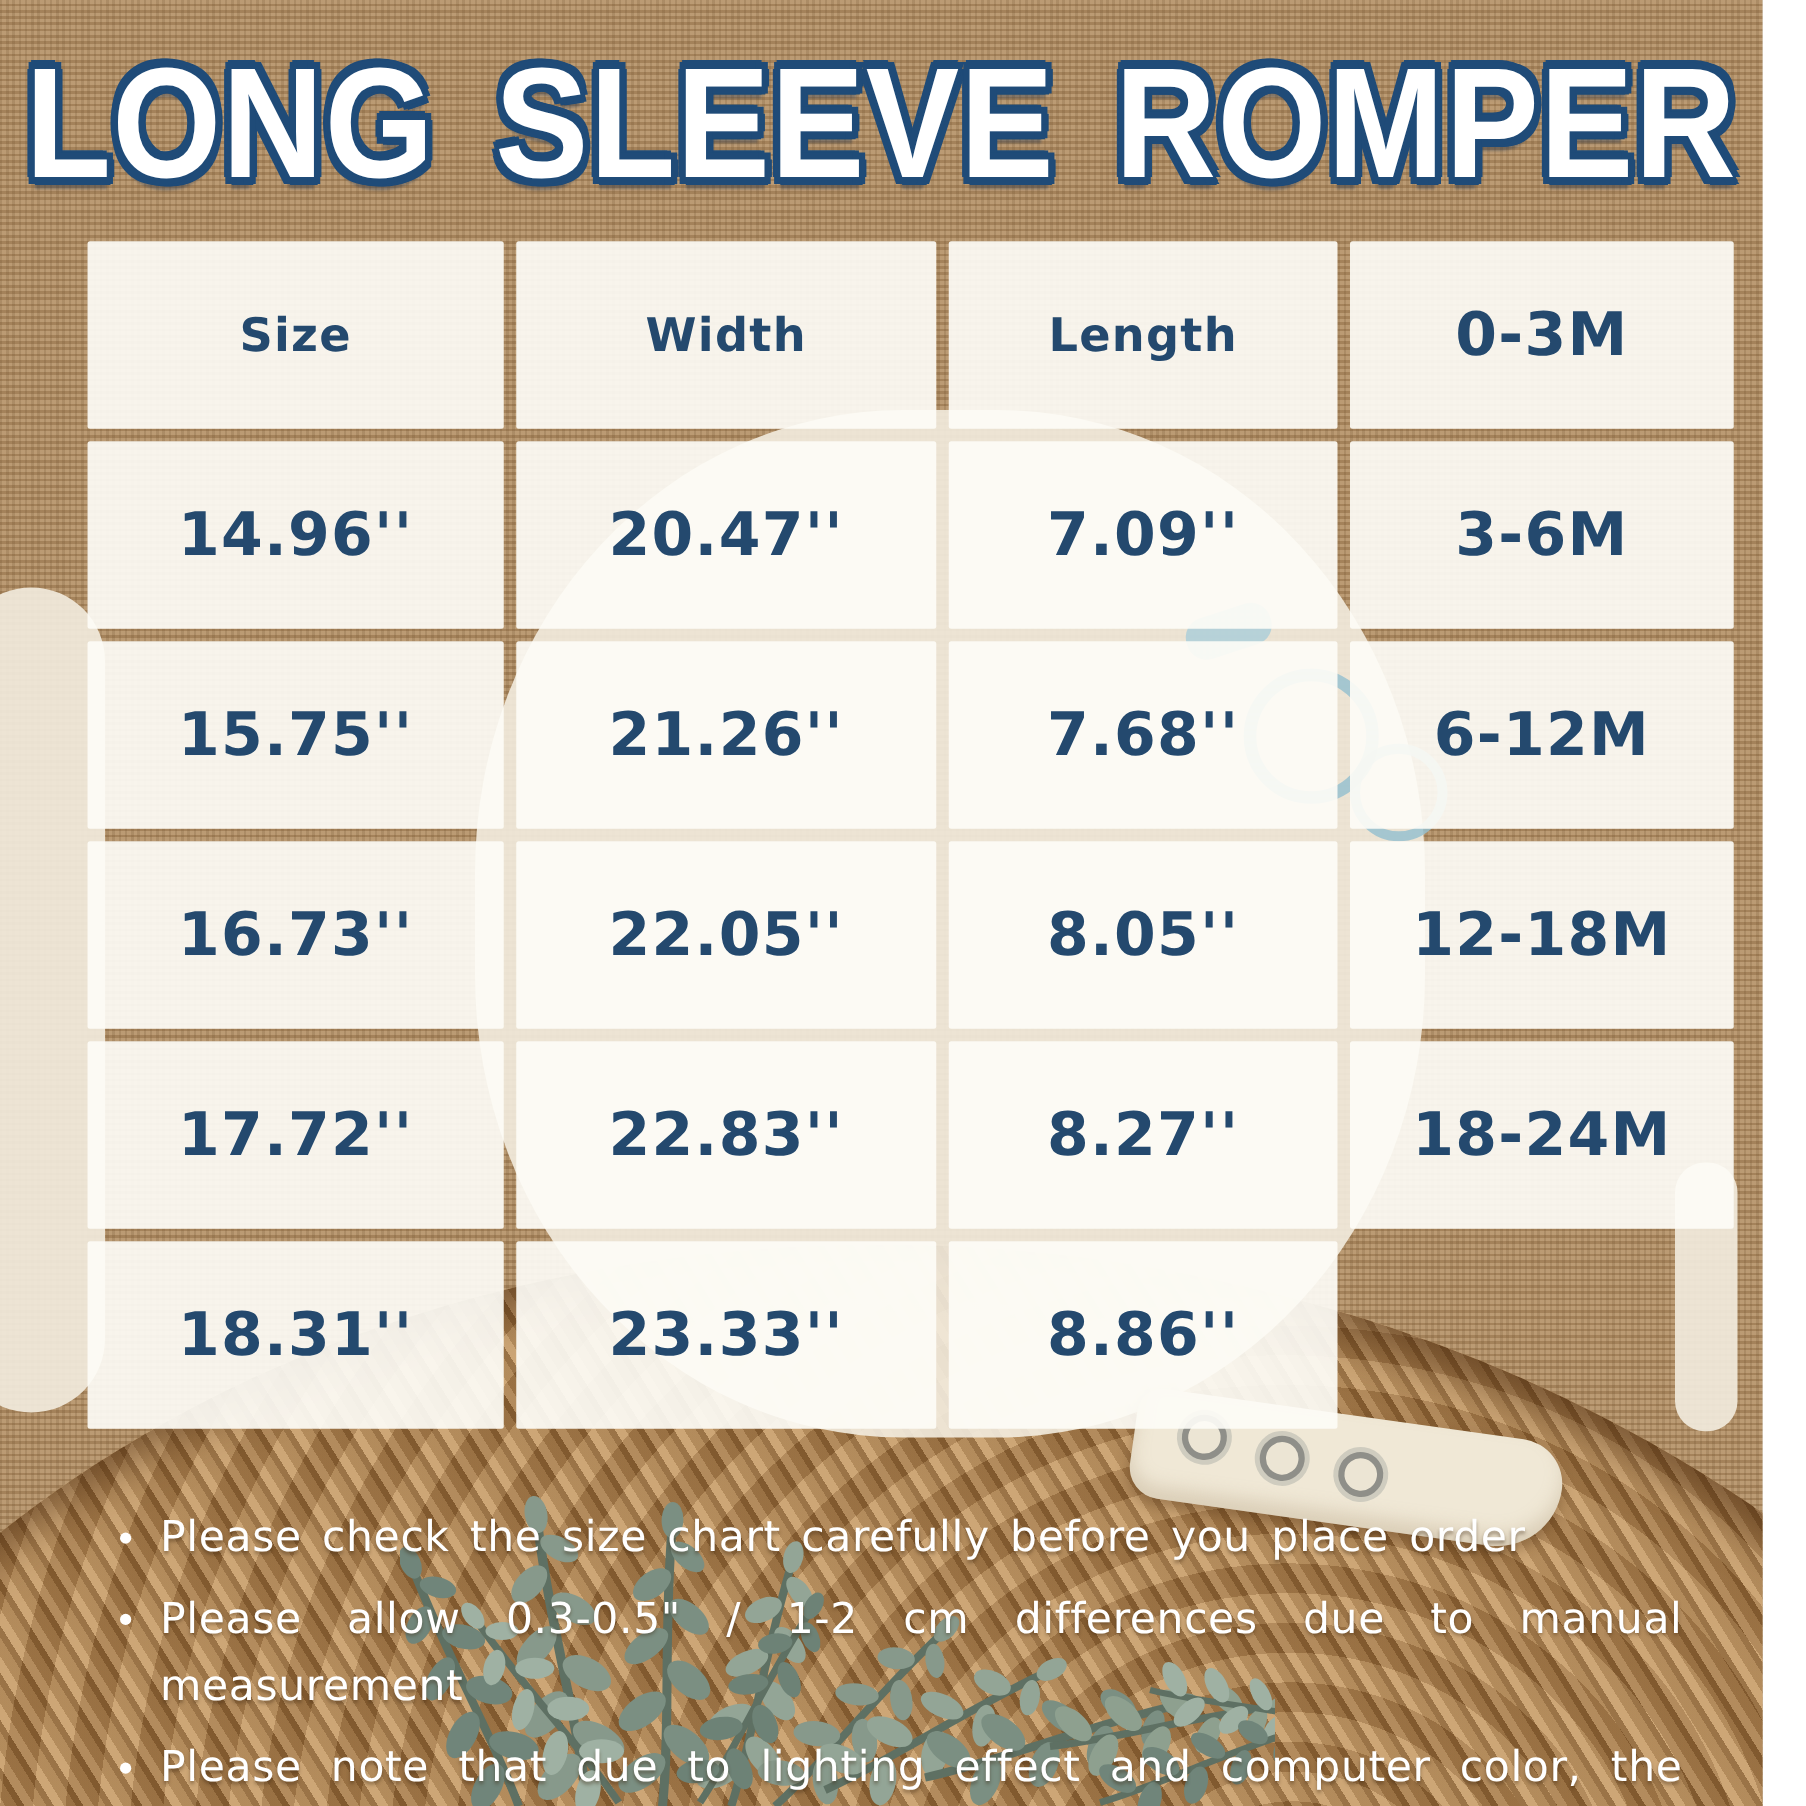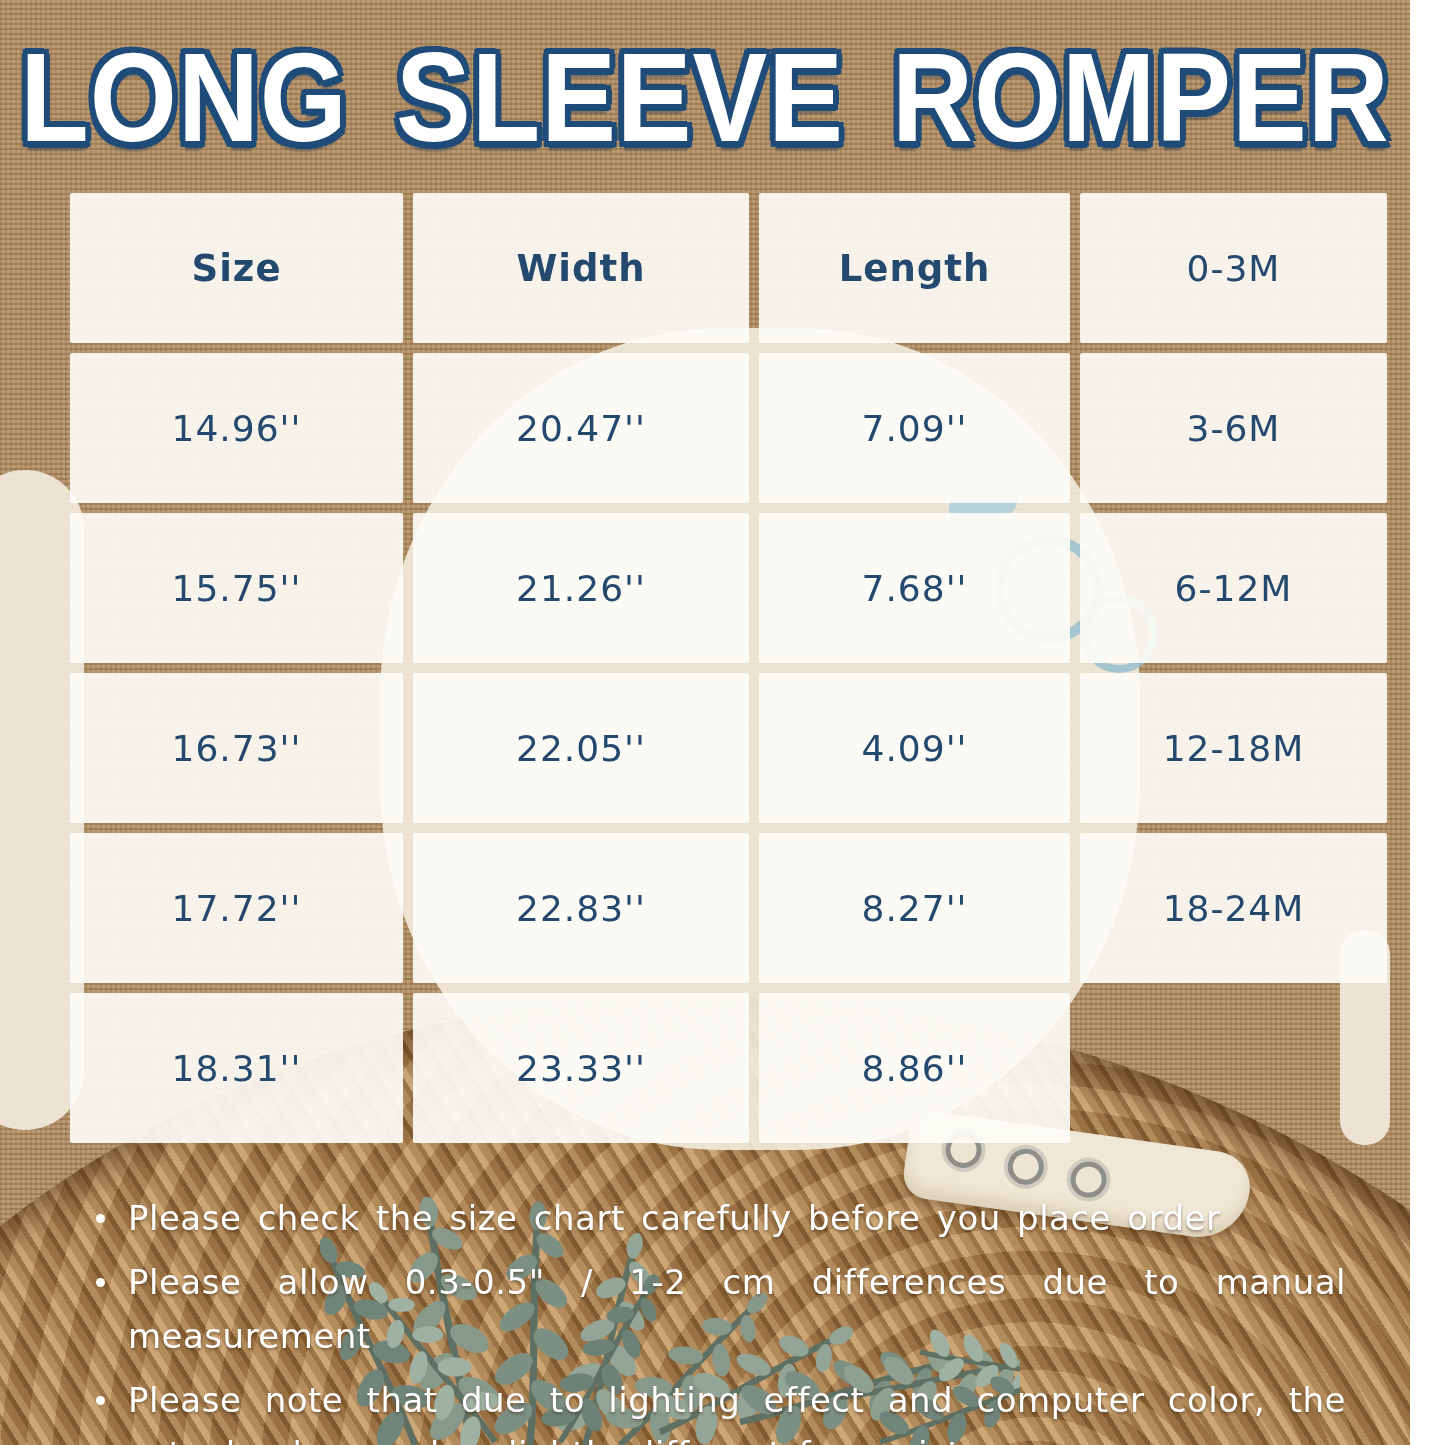--- a/index.html
+++ b/index.html
@@ -54,40 +54,40 @@
     gap:10px;
     border-radius:20px;
   }
   .th,.td{
     background:rgba(253,252,246,.92);
     border-radius:2px;
     display:flex;align-items:center;justify-content:center;
     color:#24496e;
   }
   .th{font-size:37px;font-weight:700;letter-spacing:1px;}
-  .td{font-size:36px;font-weight:400;letter-spacing:1px;}
+  .td{font-size:48px;font-weight:700;letter-spacing:1px;}
   
   .title{
     position:absolute;left:0;right:0;top:26px;text-align:center;white-space:nowrap;
     font-family:"Liberation Sans","DejaVu Sans",sans-serif;
     font-weight:700;font-size:112px;letter-spacing:1px;word-spacing:16px;
     color:#ffffff;transform:scaleY(1.12);transform-origin:top center;
     text-shadow:
       -5px -5px 0 #1f4b78, 5px -5px 0 #1f4b78, -5px 5px 0 #1f4b78, 5px 5px 0 #1f4b78,
       -6px 0 0 #1f4b78, 6px 0 0 #1f4b78, 0 -6px 0 #1f4b78, 0 6px 0 #1f4b78,
       -4px 3px 0 #1f4b78, 4px 3px 0 #1f4b78, -3px -6px 0 #1f4b78, 3px 6px 0 #1f4b78,
       0 9px 2px rgba(25,50,80,.35);
   }
   
   .notes{
     position:absolute;left:92px;right:64px;top:1192px;
     color:#ffffff;font-size:34px;line-height:1.57;letter-spacing:.5px;word-spacing:5px;
     text-shadow:0 2px 3px rgba(60,38,15,.45);
   }
-  .note{position:relative;padding-left:36px;margin-bottom:11px;text-align:justify;}
+  .note{position:relative;padding-left:36px;margin-bottom:11px;text-align:justify;margin-top:12px;}
   .note::before{
     content:"";position:absolute;left:4px;top:22px;width:9px;height:9px;border-radius:50%;
     background:#ffffff;
   }
 </style>
 </head>
 <body>
 
 <div class="stage">
 
@@ -148,21 +148,21 @@
     <div class="td">7.09''</div>
 
     <div class="td">3-6M</div>
     <div class="td">15.75''</div>
     <div class="td">21.26''</div>
     <div class="td">7.68''</div>
 
     <div class="td">6-12M</div>
     <div class="td">16.73''</div>
     <div class="td">22.05''</div>
-    <div class="td">4.09''</div>
+    <div class="td">8.05''</div>
 
     <div class="td">12-18M</div>
     <div class="td">17.72''</div>
     <div class="td">22.83''</div>
     <div class="td">8.27''</div>
 
     <div class="td">18-24M</div>
     <div class="td">18.31''</div>
     <div class="td">23.33''</div>
     <div class="td">8.86''</div>

